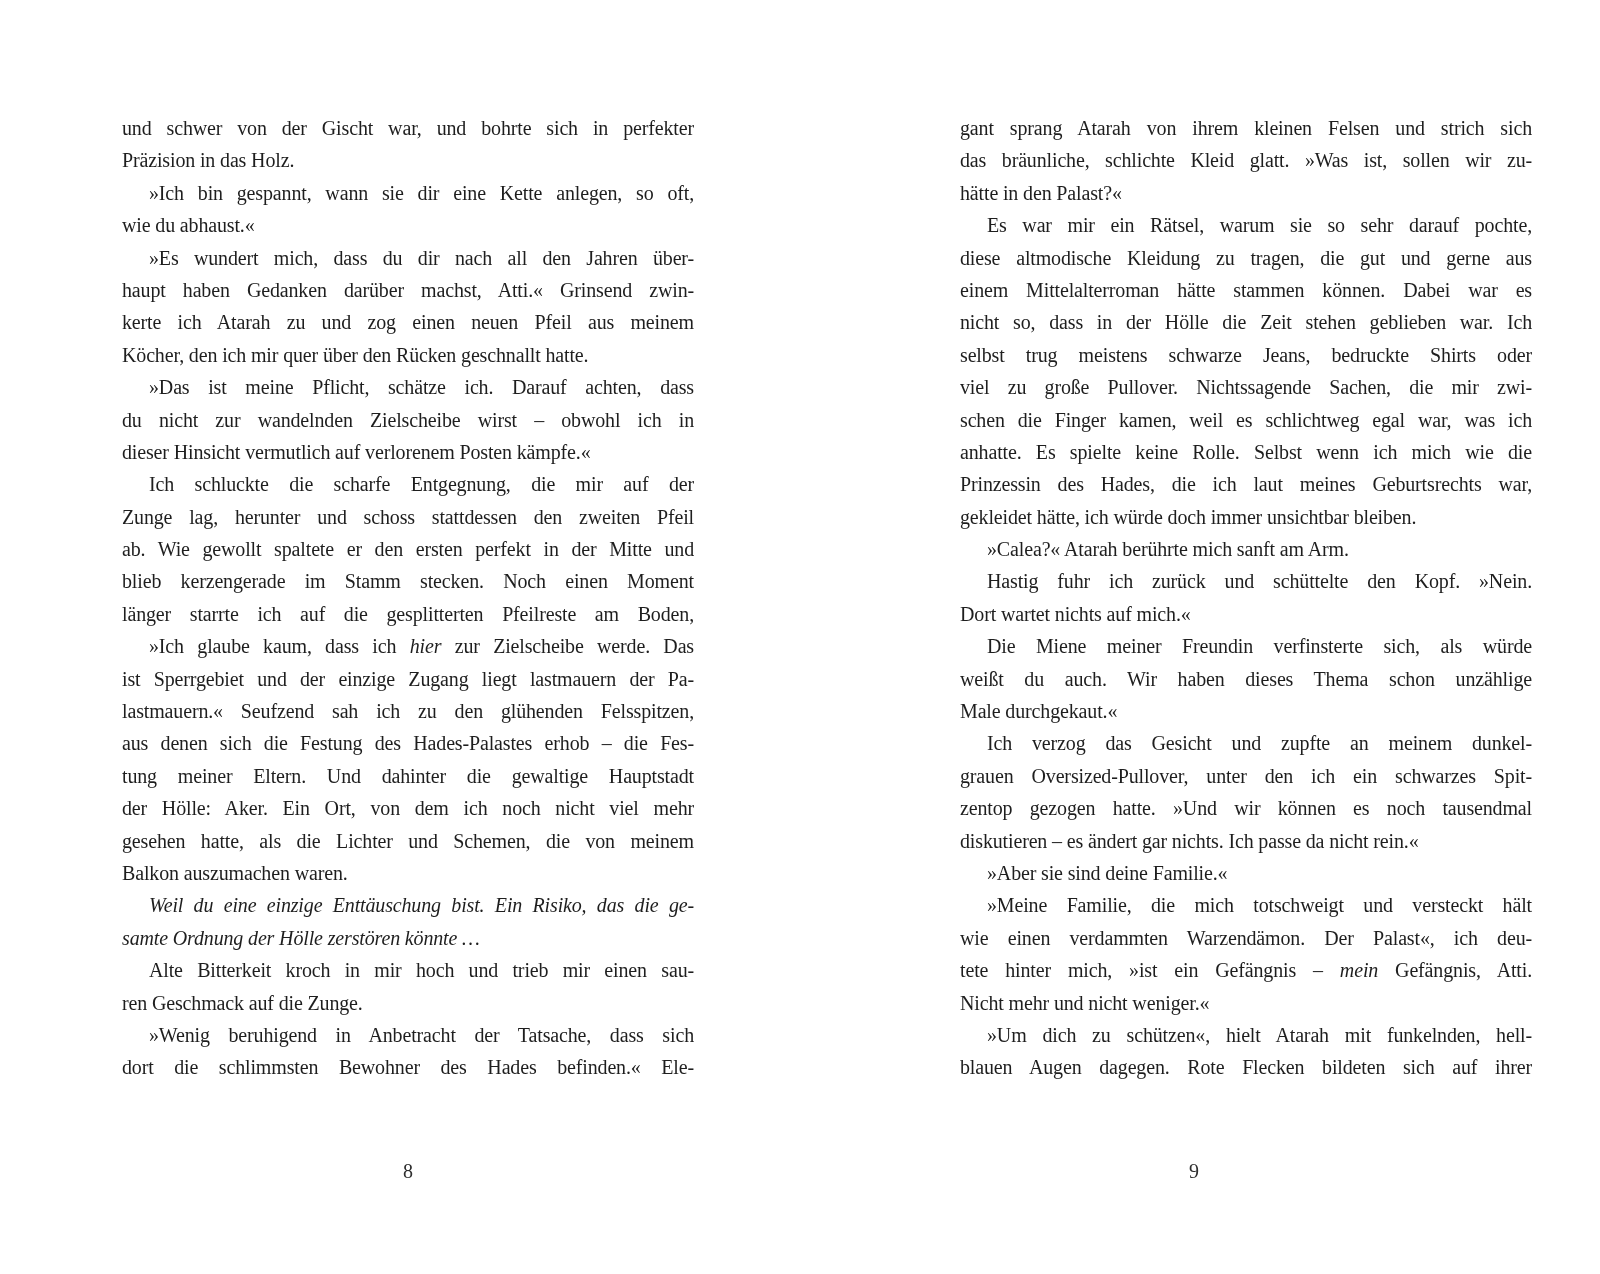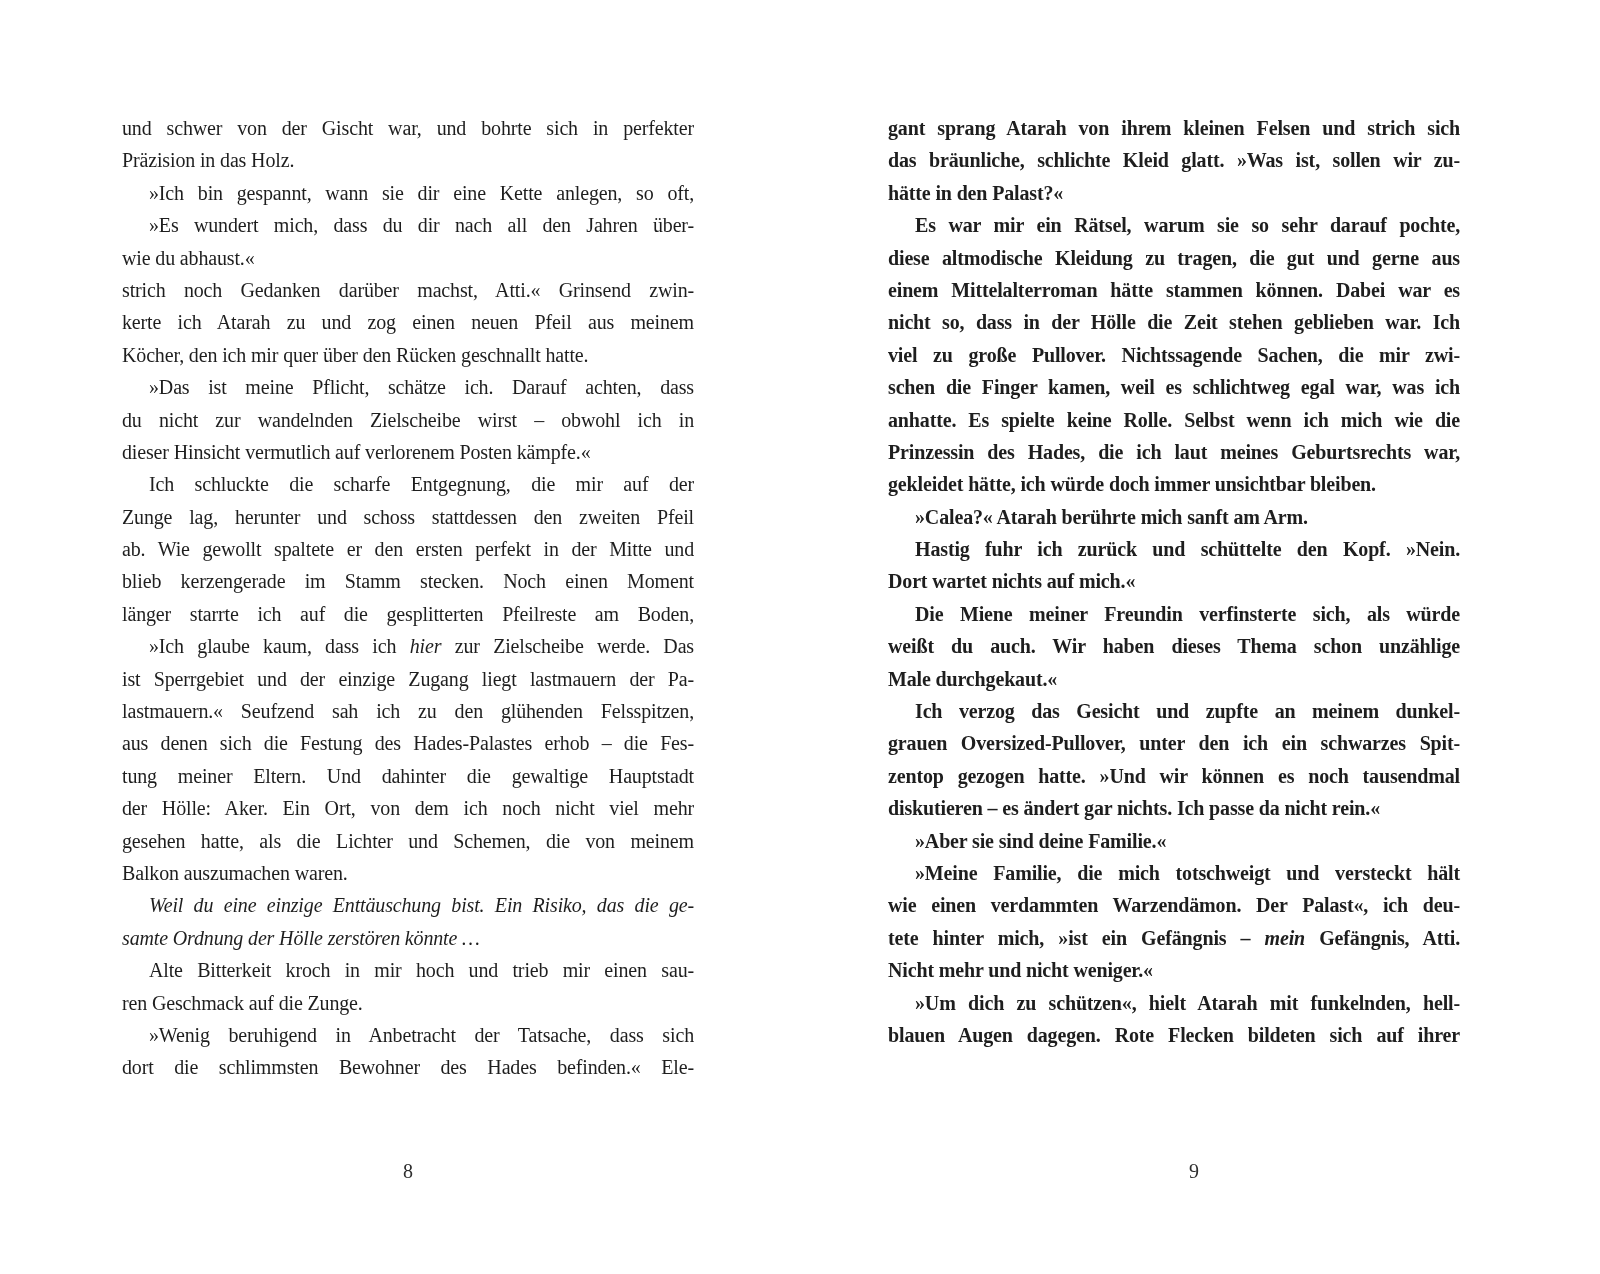--- a/index.html
+++ b/index.html
@@ -15,21 +15,21 @@
   .spread { position: relative; width: 1600px; height: 1274px; border-radius: 27px; }
   .text-block {
     position: absolute;
     top: 112px;
     width: 572px;
     font-size: 20px;
     line-height: 32.4px;
     letter-spacing: -0.15px;
   }
   .text-block.left  { left: 122px; }
-  .text-block.right { left: 888px; font-weight: bold; }
+  .text-block.right { left: 960px; }
   .line {
     height: 32.4px;
     text-align: justify;
     text-align-last: justify;
   }
   .line.last { text-align-last: left; }
   .line.indent { text-indent: 27px; }
   .line.italic, .seg-italic { font-style: italic; }
   .page-number {
     position: absolute;
@@ -43,23 +43,23 @@
   .page-number.right { left: 908px; }
 </style>
 </head>
 <body>
 
 <div class="spread">
   <div class="text-block left">
       <div class="line"><span>und schwer von der Gischt war, und bohrte sich in perfekter</span></div>
       <div class="line last"><span>Präzision in das Holz.</span></div>
       <div class="line indent"><span>»Ich bin gespannt, wann sie dir eine Kette anlegen, so oft,</span></div>
+      <div class="line last"><span>wie du abhaust.«</span></div>
       <div class="line indent"><span>»Es wundert mich, dass du dir nach all den Jahren über-</span></div>
-      <div class="line last"><span>wie du abhaust.«</span></div>
-      <div class="line"><span>strich noch Gedanken darüber machst, Atti.« Grinsend zwin-</span></div>
+      <div class="line"><span>haupt haben Gedanken darüber machst, Atti.« Grinsend zwin-</span></div>
       <div class="line"><span>kerte ich Atarah zu und zog einen neuen Pfeil aus meinem</span></div>
       <div class="line last"><span>Köcher, den ich mir quer über den Rücken geschnallt hatte.</span></div>
       <div class="line indent"><span>»Das ist meine Pflicht, schätze ich. Darauf achten, dass</span></div>
       <div class="line"><span>du nicht zur wandelnden Zielscheibe wirst – obwohl ich in</span></div>
       <div class="line last"><span>dieser Hinsicht vermutlich auf verlorenem Posten kämpfe.«</span></div>
       <div class="line indent"><span>Ich schluckte die scharfe Entgegnung, die mir auf der</span></div>
       <div class="line"><span>Zunge lag, herunter und schoss stattdessen den zweiten Pfeil</span></div>
       <div class="line"><span>ab. Wie gewollt spaltete er den ersten perfekt in der Mitte und</span></div>
       <div class="line"><span>blieb kerzengerade im Stamm stecken. Noch einen Moment</span></div>
       <div class="line"><span>länger starrte ich auf die gesplitterten Pfeilreste am Boden,</span></div>
@@ -79,20 +79,21 @@
       <div class="line"><span>dort die schlimmsten Bewohner des Hades befinden.« Ele-</span></div>
     </div>
   <div class="text-block right">
       <div class="line"><span>gant sprang Atarah von ihrem kleinen Felsen und strich sich</span></div>
       <div class="line"><span>das bräunliche, schlichte Kleid glatt. »Was ist, sollen wir zu-</span></div>
       <div class="line last"><span>hätte in den Palast?«</span></div>
       <div class="line indent"><span>Es war mir ein Rätsel, warum sie so sehr darauf pochte,</span></div>
       <div class="line"><span>diese altmodische Kleidung zu tragen, die gut und gerne aus</span></div>
       <div class="line"><span>einem Mittelalterroman hätte stammen können. Dabei war es</span></div>
       <div class="line"><span>nicht so, dass in der Hölle die Zeit stehen geblieben war. Ich</span></div>
+      <div class="line"><span>selbst trug meistens schwarze Jeans, bedruckte Shirts oder</span></div>
       <div class="line"><span>viel zu große Pullover. Nichtssagende Sachen, die mir zwi-</span></div>
       <div class="line"><span>schen die Finger kamen, weil es schlichtweg egal war, was ich</span></div>
       <div class="line"><span>anhatte. Es spielte keine Rolle. Selbst wenn ich mich wie die</span></div>
       <div class="line"><span>Prinzessin des Hades, die ich laut meines Geburtsrechts war,</span></div>
       <div class="line last"><span>gekleidet hätte, ich würde doch immer unsichtbar bleiben.</span></div>
       <div class="line indent last"><span>»Calea?« Atarah berührte mich sanft am Arm.</span></div>
       <div class="line indent"><span>Hastig fuhr ich zurück und schüttelte den Kopf. »Nein.</span></div>
       <div class="line last"><span>Dort wartet nichts auf mich.«</span></div>
       <div class="line indent"><span>Die Miene meiner Freundin verfinsterte sich, als würde</span></div>
       <div class="line"><span>weißt du auch. Wir haben dieses Thema schon unzählige</span></div>

